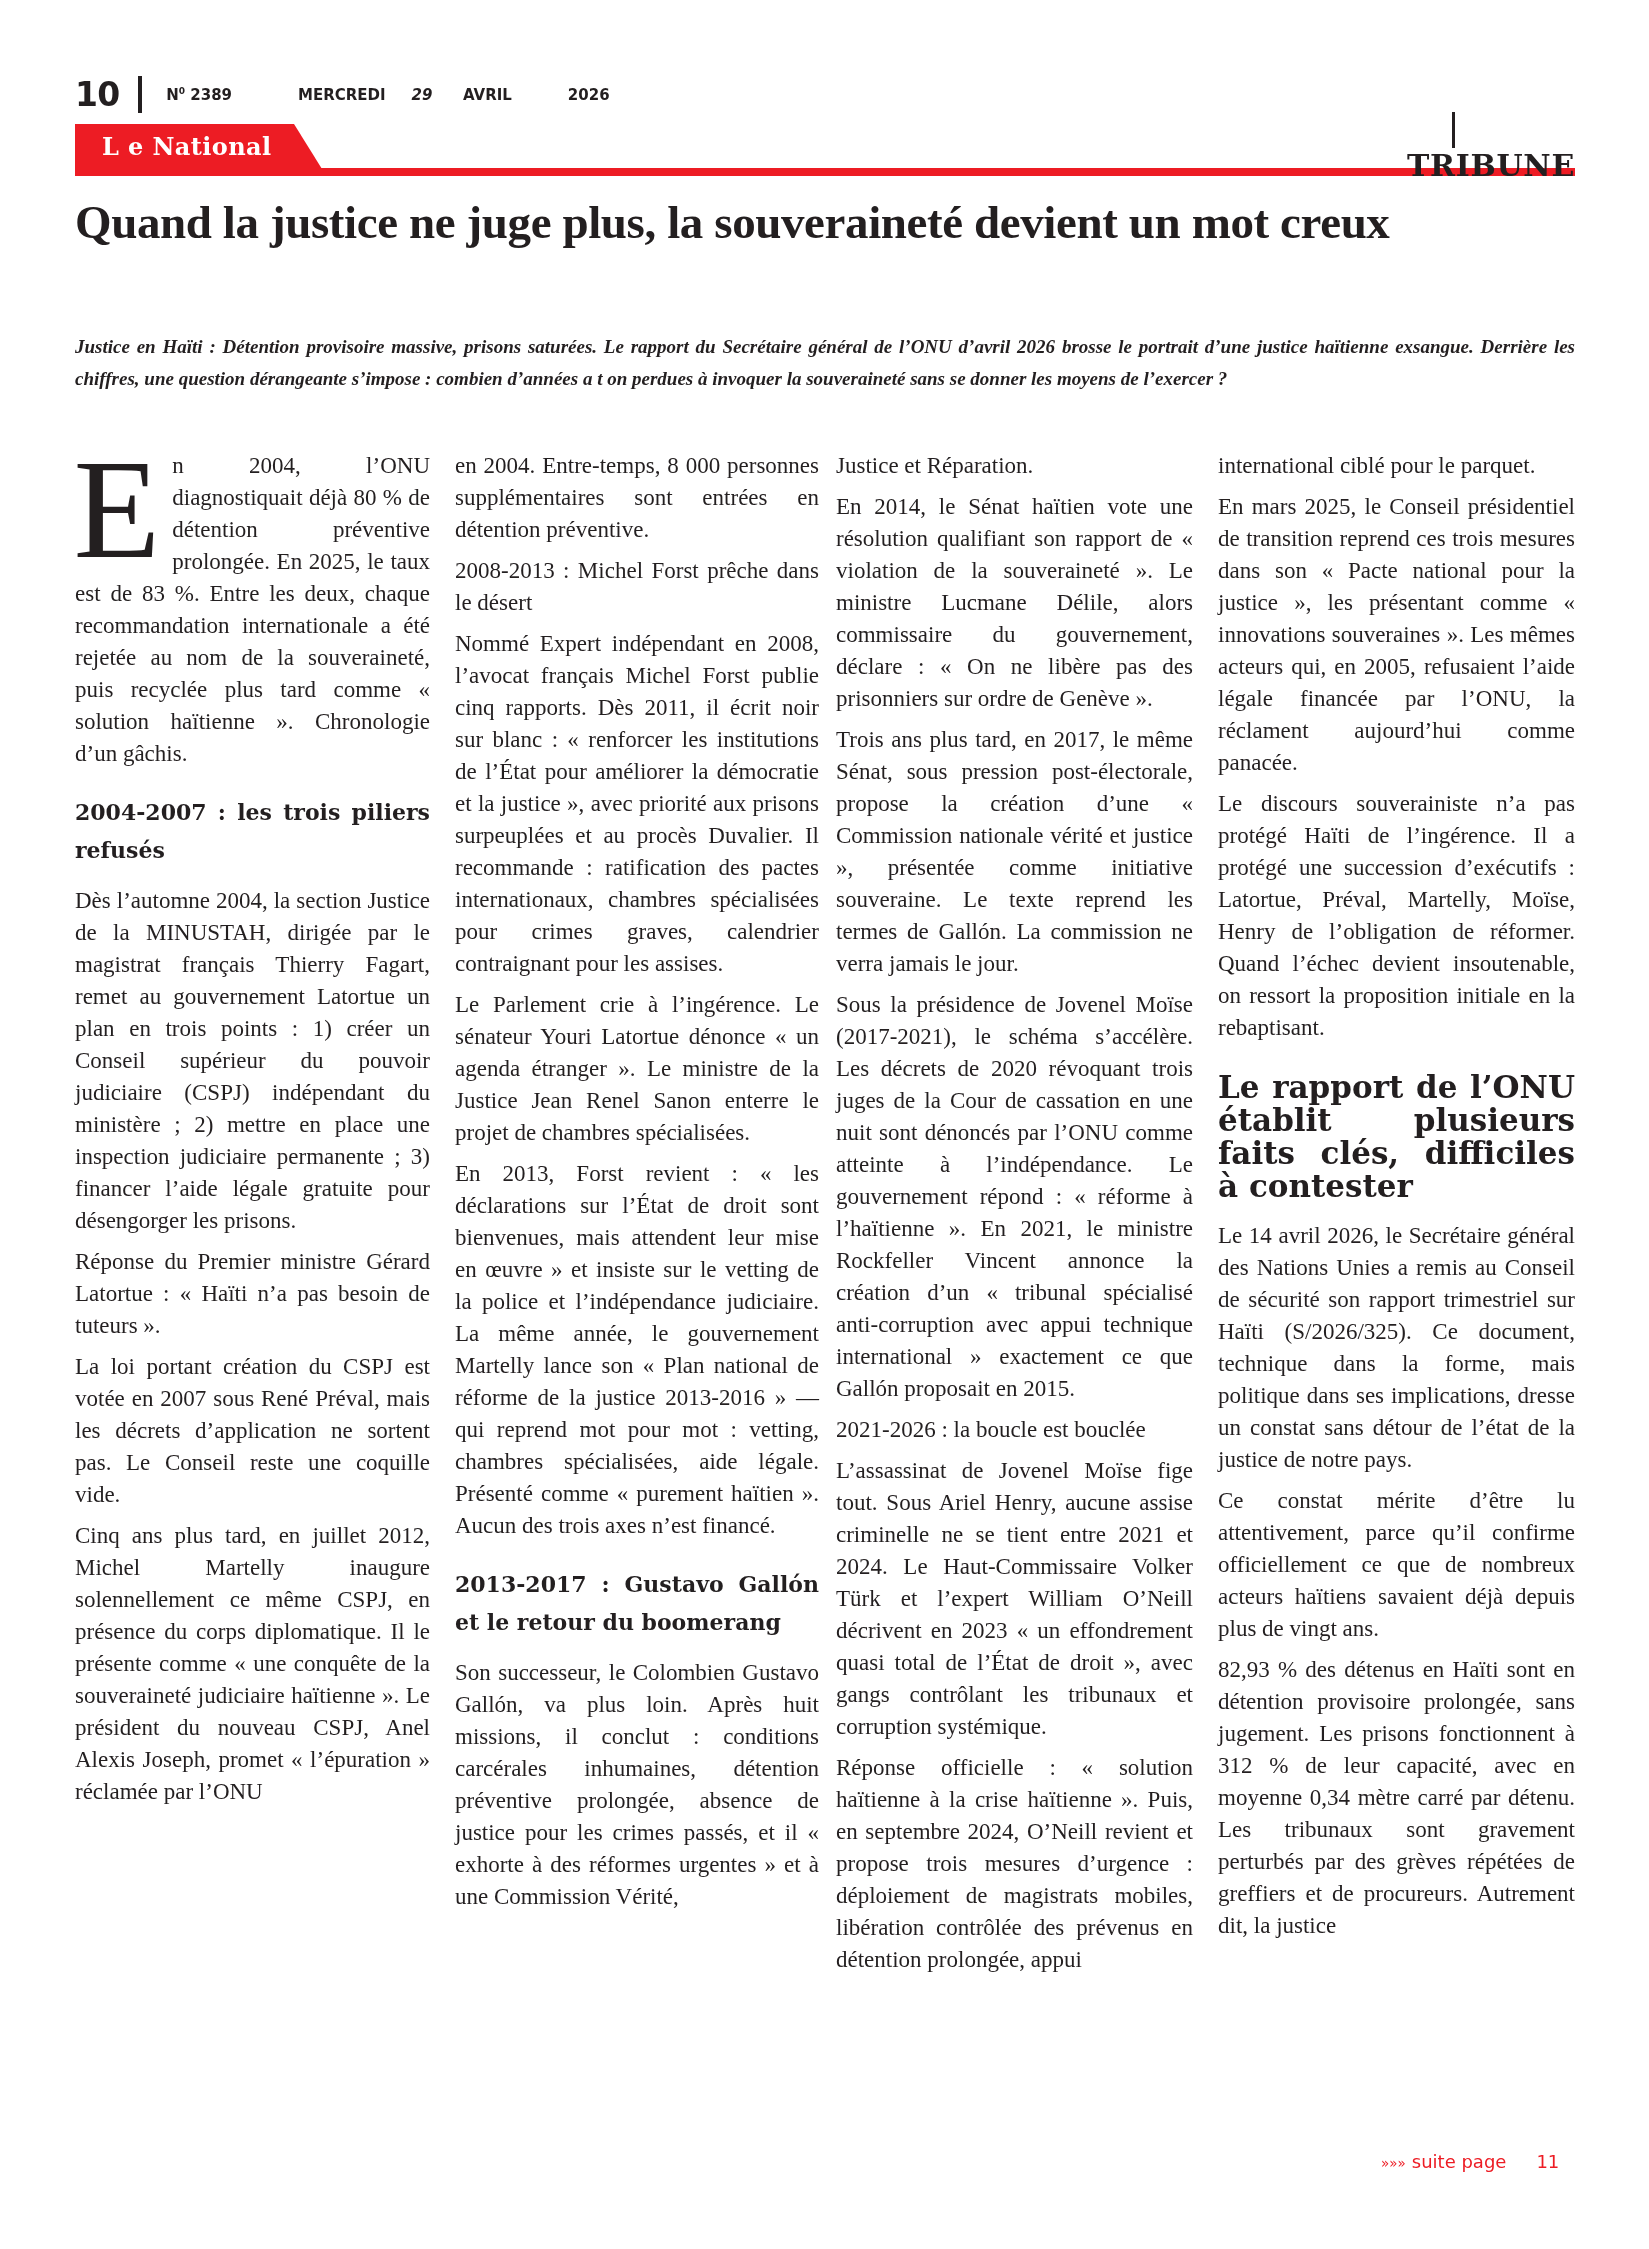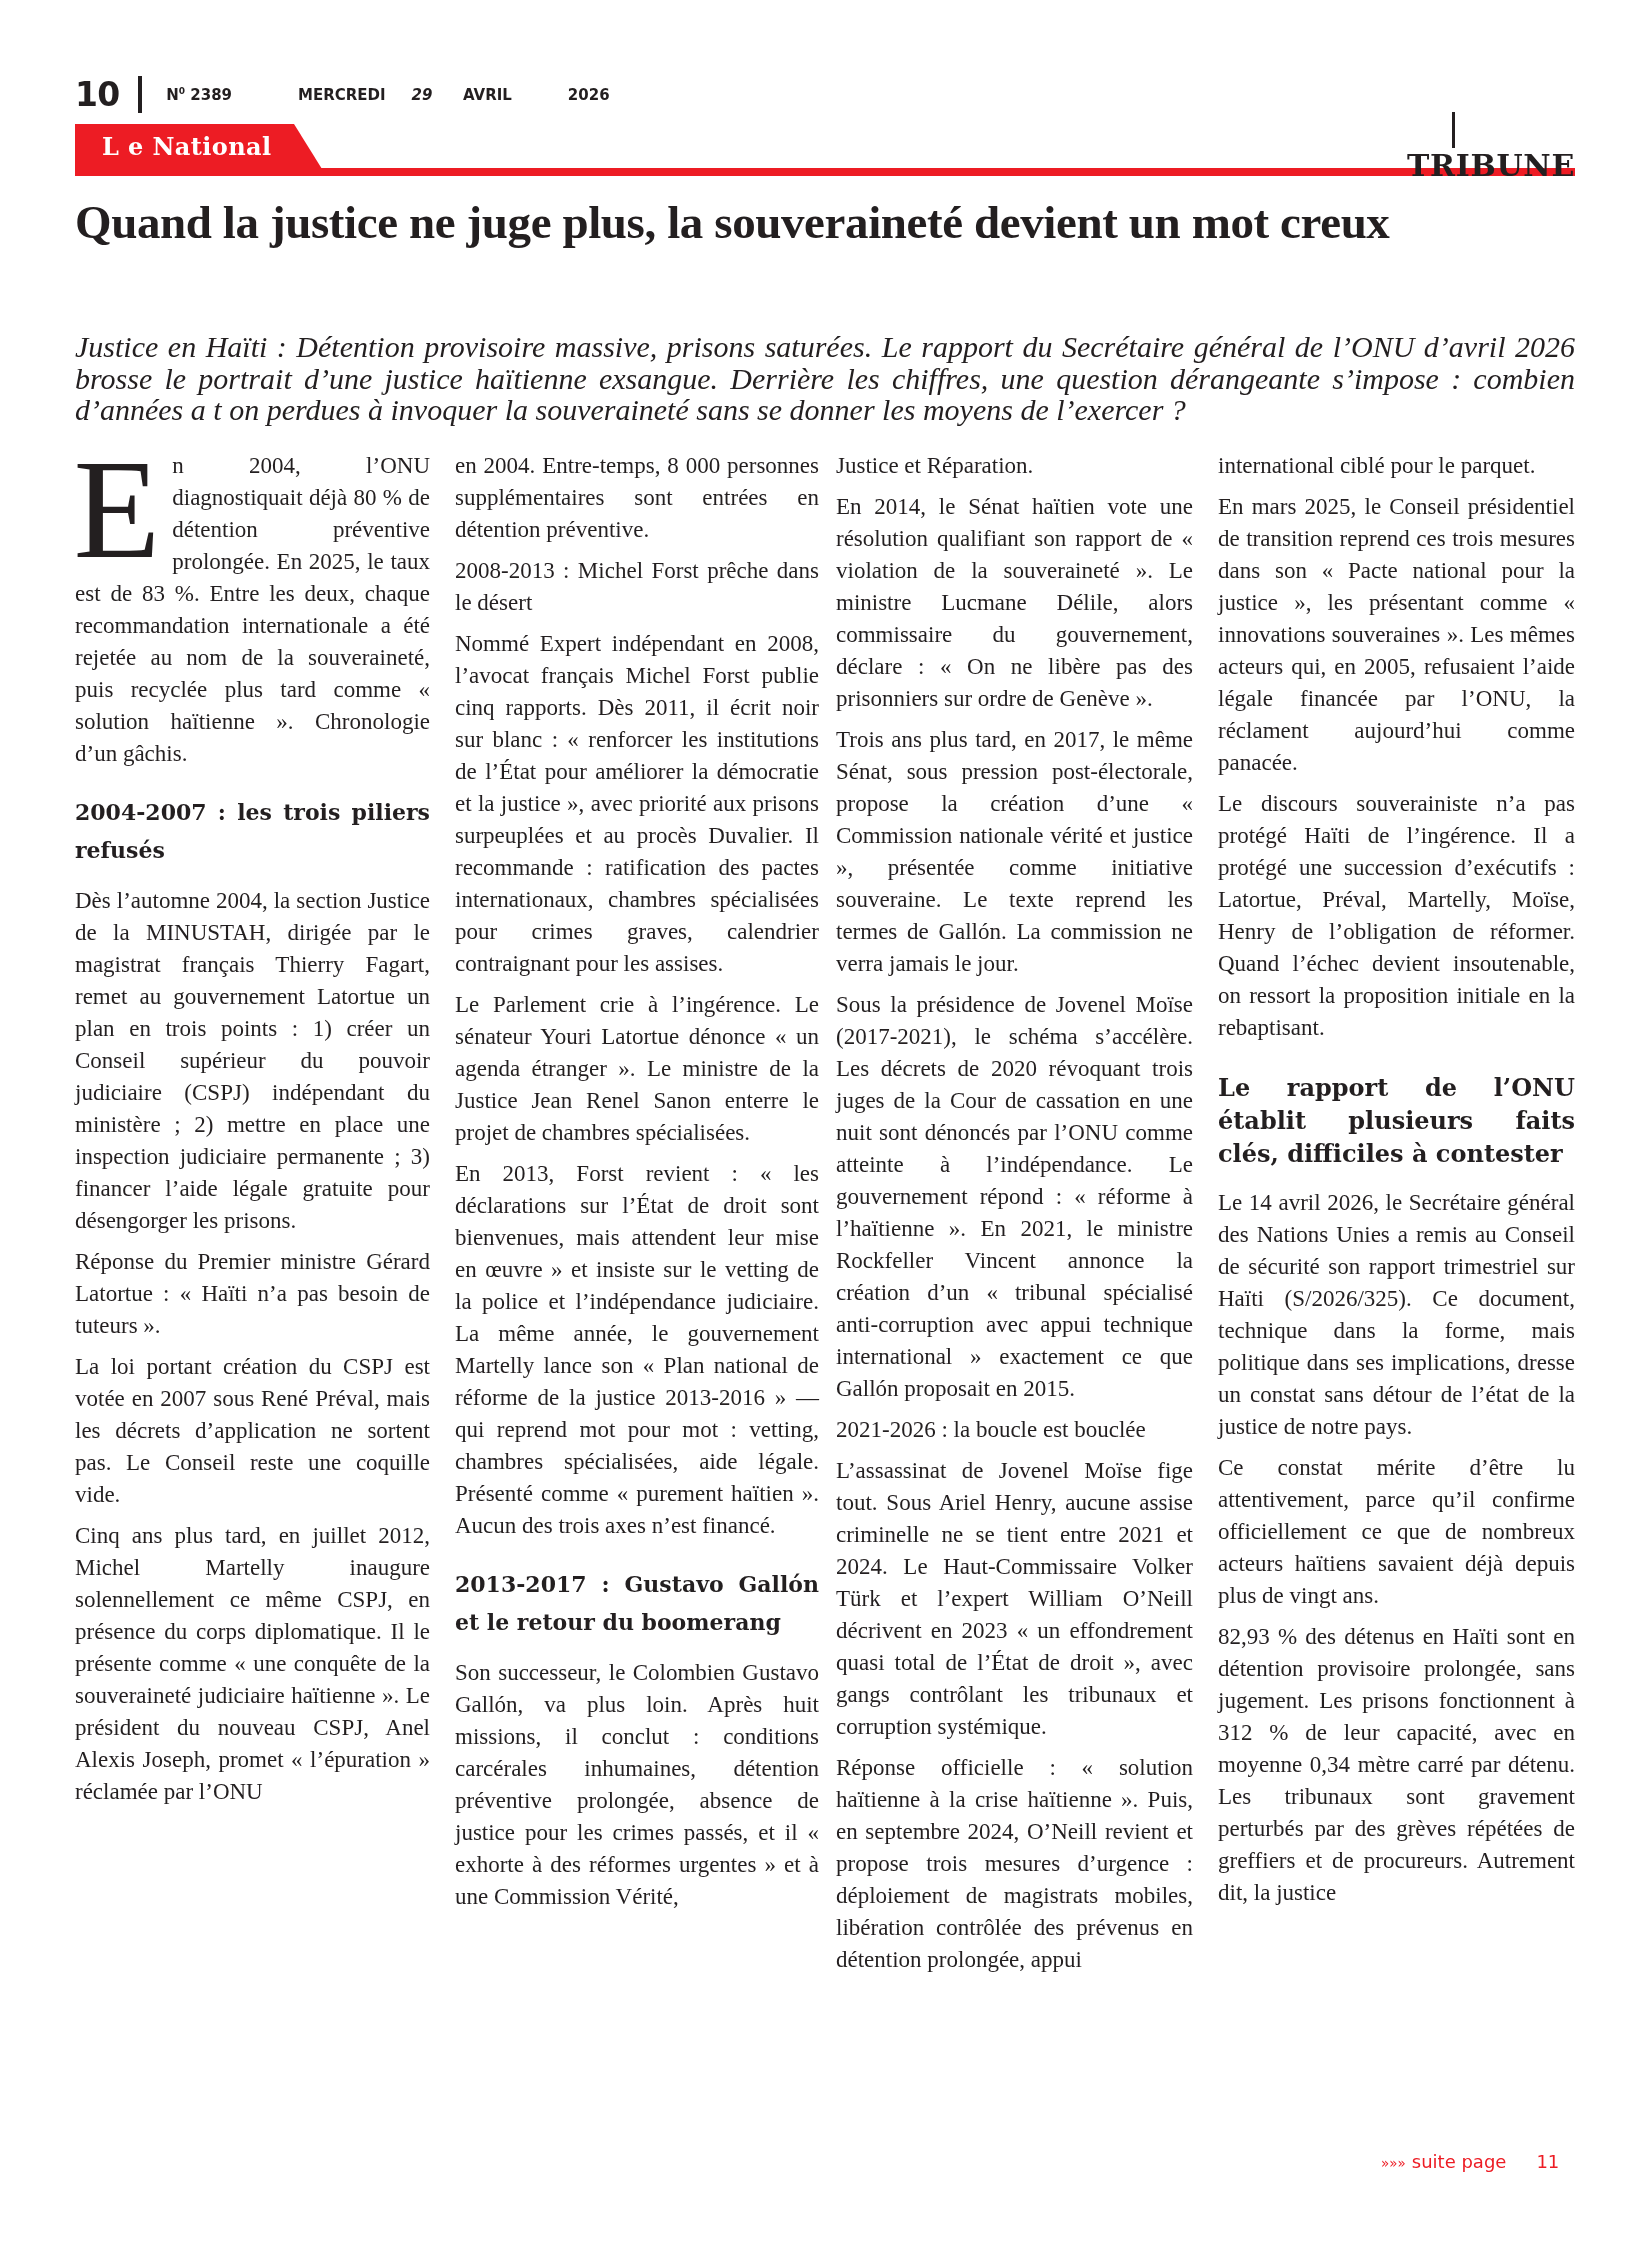--- a/index.html
+++ b/index.html
@@ -16,31 +16,31 @@
 
   .band { position: absolute; left: 75px; top: 124px; width: 1500px; height: 52px; }
   .band .tab { position: absolute; left: 0; top: 0; width: 247px; height: 52px; background: #ed1c24; clip-path: polygon(0 0, 219px 0, 247px 45px, 247px 52px, 0 52px); }
   .band .rule { position: absolute; left: 225px; top: 44px; width: 1275px; height: 8.2px; background: #ed1c24; }
   .band .brand { position: absolute; left: 27px; top: 7.5px; font-family: "DejaVu Serif", serif; font-weight: bold; font-size: 24px; color: #ffffff; letter-spacing: 0.4px; }
   .section { position: absolute; right: 75px; top: 112px; display: flex; align-items: center; flex-direction: column; }
   .section .sbar { width: 3.7px; height: 36px; background: #231f20; margin-right: 75px; }
   .section .slabel { font-family: "DejaVu Serif", serif; font-weight: bold; font-size: 30px; color: #231f20; letter-spacing: 0.7px; }
 
   .headline { position: absolute; left: 75px; top: 189px; width: 1507px; font-family: "Liberation Serif", serif; font-weight: bold; font-size: 47px; line-height: 66px; color: #231f20; margin: 0; letter-spacing: -0.4px; }
-  .deck { position: absolute; left: 75px; top: 331px; width: 1500px; font-family: "Liberation Serif", serif; font-style: italic; font-weight: normal; font-size: 30px; line-height: 31.5px; color: #231f20; text-align: justify; margin: 0; }
+  .deck { position: absolute; left: 75px; top: 331px; width: 1500px; font-family: "Liberation Serif", serif; font-style: italic; font-weight: bold; font-size: 19px; line-height: 31.5px; color: #231f20; text-align: justify; margin: 0; }
 
   .col { position: absolute; top: 450px; font-family: "Liberation Serif", serif; font-size: 23px; line-height: 32px; color: #231f20; text-align: justify; }
   .col p { margin: 0 0 9px 0; hyphens: none; }
   .c1 { left: 75px; width: 355px; }
   .c2 { left: 455px; width: 364px; }
   .c3 { left: 836px; width: 357px; }
   .c4 { left: 1218px; width: 357px; }
   .dropcap { float: left; font-family: "Liberation Serif", serif; font-size: 142px; line-height: 112px; margin: 3px 12px 0 -1.5px; color: #231f20; }
   .subhead { font-family: "DejaVu Serif", serif; font-weight: bold; font-size: 22px; line-height: 38px; color: #231f20; margin: 22.5px 0 16.5px 0; text-align: justify; text-align-last: left; }
-  .subhead.c4h { font-size: 24px; line-height: 33px; margin-top: 27px; }
+  .subhead.c4h { font-size: 31px; line-height: 33px; margin-top: 27px; }
   .inline-subhead { margin: 0 0 9px 0; }
   .continue { position: absolute; left: 1381px; top: 2151px; font-family: "DejaVu Sans", sans-serif; font-size: 18px; color: #ed1c24; }
   .continue .arrows { font-size: 13.5px; margin-right: 6px; }
   .continue .num { margin-left: 30px; }
 </style>
 </head>
 <body>
 
 <div class="topline">
   <span class="pagenum">10</span>

